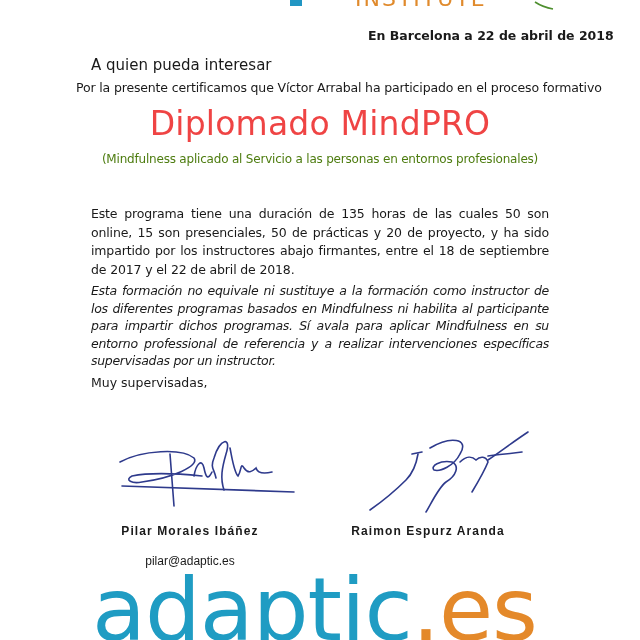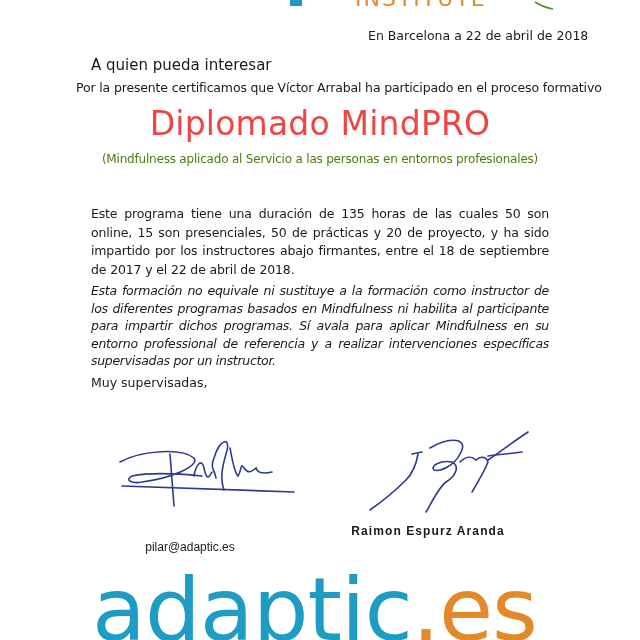--- a/index.html
+++ b/index.html
@@ -18,20 +18,21 @@
     .institute {
       left: 355px; top: -14px;
       font-family: "DejaVu Sans", sans-serif;
       font-size: 22px; letter-spacing: 2px;
       color: #e08a2c;
     }
     .swoosh { left: 533px; top: 0; width: 24px; height: 12px; }
     .date {
       left: 368px; top: 28px; font-size: 12.5px;
       font-family: "DejaVu Sans", sans-serif;
+      font-weight: bold;
     }
     .salute { left: 91px; top: 56px; font-size: 15px; }
     .intro { left: 76px; top: 80px; font-size: 12.5px; white-space: nowrap; letter-spacing: -0.15px; }
     .title {
       left: 0; width: 640px; top: 104px; text-align: center;
       font-size: 33px; color: #ef4444; letter-spacing: 0.2px;
     }
     .subtitle {
       left: 0; width: 640px; top: 152px; text-align: center;
       font-size: 12px; color: #4d7c0f; letter-spacing: -0.2px;
@@ -101,20 +102,21 @@
     <path d="M52 28 L62 26"></path>
     <path d="M58 28 C56 40, 52 48, 46 54 C40 60, 30 70, 10 84"></path>
     <path d="M70 22 C90 10, 110 12, 100 28 C94 40, 80 46, 74 44 C70 40, 80 34, 92 36 C100 40, 96 50, 86 56 C78 62, 70 80, 66 86"></path>
     <path d="M100 36 C106 30, 112 30, 116 34 C120 30, 126 30, 128 36 C124 46, 118 56, 112 66"></path>
     <path d="M128 34 C140 26, 150 18, 168 6"></path>
     <path d="M128 30 C140 28, 150 28, 162 26"></path>
   </g>
 </svg>
 
 <div class="abs signer" style="left:90px; top:524px;">
+  <div class="name">Pilar Morales Ibáñez</div>
   <div class="email">pilar@adaptic.es</div>
 </div>
 <div class="abs signer" style="left:328px; top:524px;">
   <div class="name">Raimon Espurz Aranda</div>
 </div>
 
 <div class="abs footer-logo">
   <span class="brand">adaptic</span><span class="tld">.es</span>
 </div>
 

